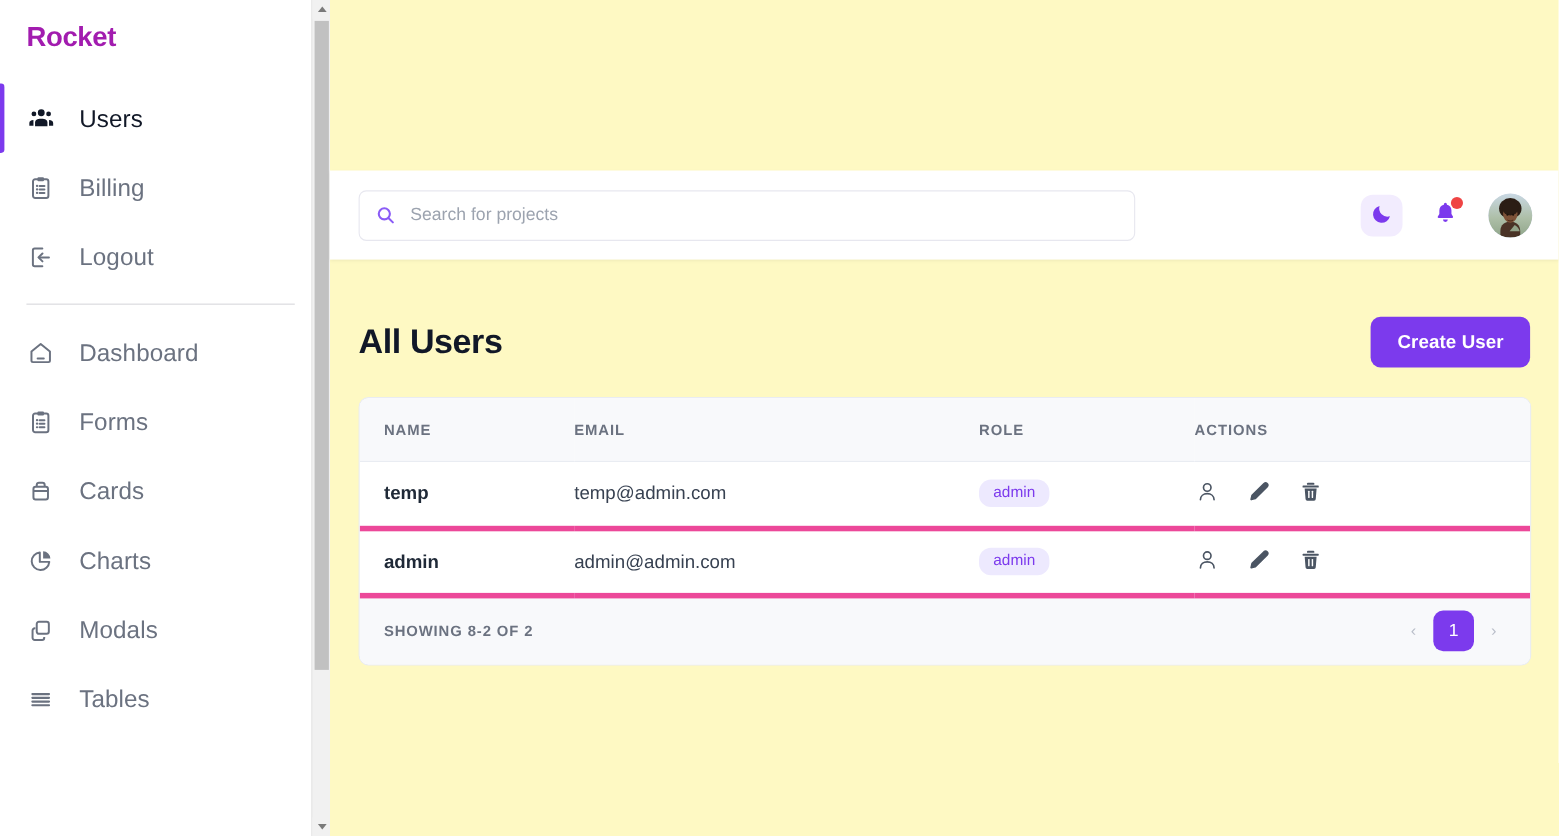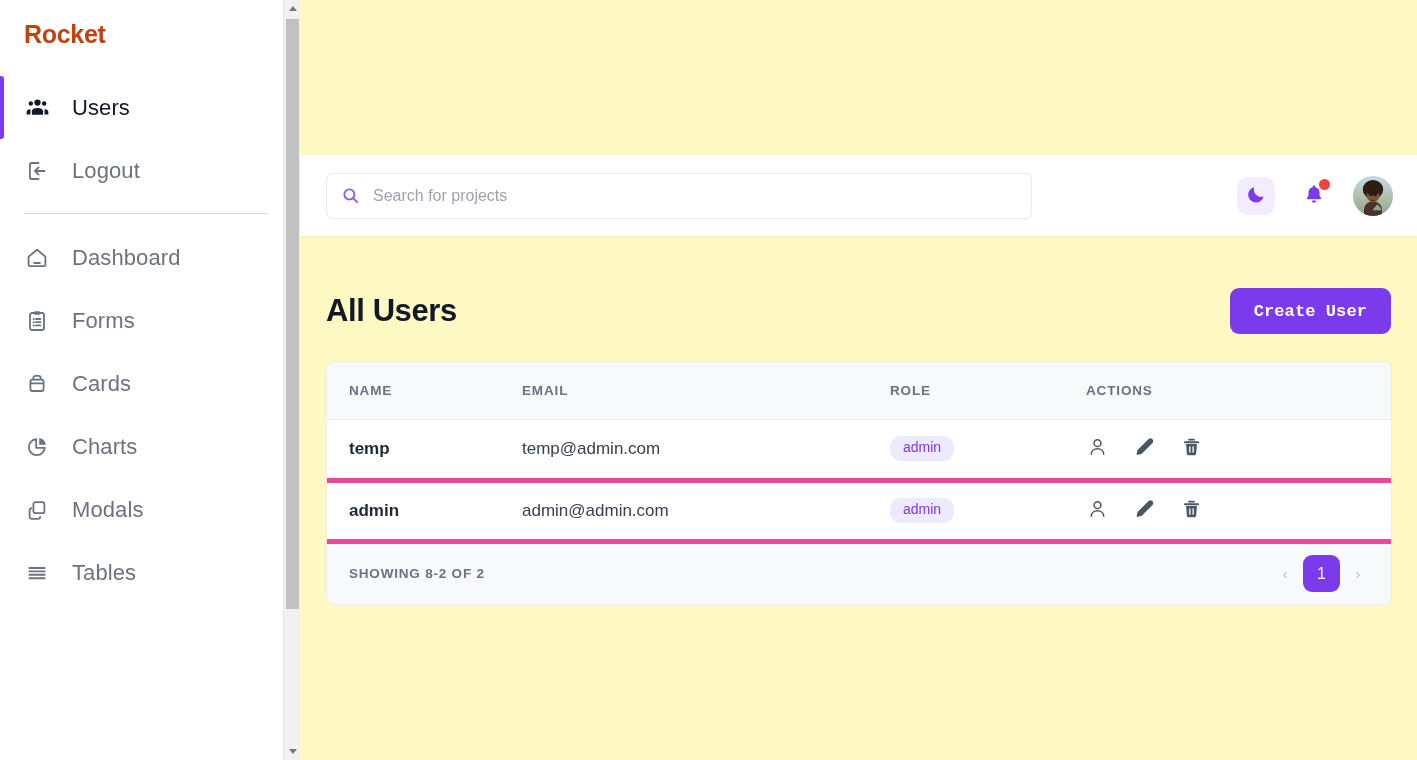--- a/index.html
+++ b/index.html
@@ -13,21 +13,21 @@
 
   
   .sidebar {
     width: 300px; height: 760px;
     background: #ffffff;
     flex: 0 0 300px;
     position: relative;
     overflow: hidden;
   }
   .brand {
-    font-size: 25px; font-weight: bold; color: #c2410c;
+    font-size: 25px; font-weight: bold; color: #a21caf;
     padding: 20px 4px 0 24px; letter-spacing: -0.3px;
   }
   .nav { margin-top: 27px; }
   .nav-item {
     display: flex; align-items: center;
     height: 63px; padding-left: 24px;
     position: relative; cursor: pointer;
   }
   .nav-item .ico {
     width: 26px; height: 26px; flex: 0 0 26px;
@@ -135,21 +135,21 @@
     margin-bottom: 27px; padding-right: 1px;
   }
   .page-title {
     font-size: 31px; font-weight: bold; color: #111827; letter-spacing: -0.4px;
   }
   .create-btn {
     background: #7c3aed; color: #fff;
     border: none; border-radius: 9px;
     height: 46px; padding: 0 24px;
     font-size: 17px; font-weight: bold;
-    font-family: Liberation Mono, monospace;
+    font-family: Liberation Sans, sans-serif;
     cursor: pointer; letter-spacing: 0.1px;
   }
 
   .table-card {
     background: #ffffff;
     border: 1px solid #e9ecf2;
     border-radius: 9px;
     overflow: hidden;
   }
   table { width: 100%; border-collapse: collapse; }
@@ -223,20 +223,35 @@
             <circle cx="5.6" cy="8.2" r="2.1"></circle>
             <circle cx="18.4" cy="8.2" r="2.1"></circle>
             <path d="M6.6 19v-3.3c0-1.9 1.7-3.2 5.4-3.2s5.4 1.3 5.4 3.2V19z"></path>
             <path d="M1.6 18.6v-2.4c0-1.5 1.2-2.5 3.6-2.6v5z"></path>
             <path d="M22.4 18.6v-2.4c0-1.5-1.2-2.5-3.6-2.6v5z"></path>
           </svg>
         </span>
         <span class="lbl">Users</span>
       </div>
 
+      <div class="nav-item">
+        <span class="ico">
+          <svg width="24" height="24" viewBox="0 0 24 24" fill="none" stroke="currentColor" stroke-width="1.8">
+            <rect x="5" y="4" width="14" height="17" rx="2"></rect>
+            <rect x="9" y="2.2" width="6" height="3.6" rx="1" fill="currentColor" stroke="none"></rect>
+            <line x1="8.6" y1="10" x2="8.8" y2="10" stroke-linecap="round" stroke-width="2"></line>
+            <line x1="11" y1="10" x2="15.4" y2="10" stroke-linecap="round"></line>
+            <line x1="8.6" y1="13.2" x2="8.8" y2="13.2" stroke-linecap="round" stroke-width="2"></line>
+            <line x1="11" y1="13.2" x2="15.4" y2="13.2" stroke-linecap="round"></line>
+            <line x1="8.6" y1="16.4" x2="8.8" y2="16.4" stroke-linecap="round" stroke-width="2"></line>
+            <line x1="11" y1="16.4" x2="15.4" y2="16.4" stroke-linecap="round"></line>
+          </svg>
+        </span>
+        <span class="lbl">Billing</span>
+      </div>
 
       <div class="nav-item">
         <span class="ico">
           <svg width="24" height="24" viewBox="0 0 24 24" fill="none" stroke="currentColor" stroke-width="1.8">
             <path d="M13.5 4H6.5a1.6 1.6 0 0 0-1.6 1.6v12.8A1.6 1.6 0 0 0 6.5 20h7" stroke-linecap="round"></path>
             <line x1="19.5" y1="12" x2="10.5" y2="12" stroke-linecap="round"></line>
             <polyline points="13.6,8.4 10,12 13.6,15.6" stroke-linecap="round" stroke-linejoin="round"></polyline>
           </svg>
         </span>
         <span class="lbl">Logout</span>

